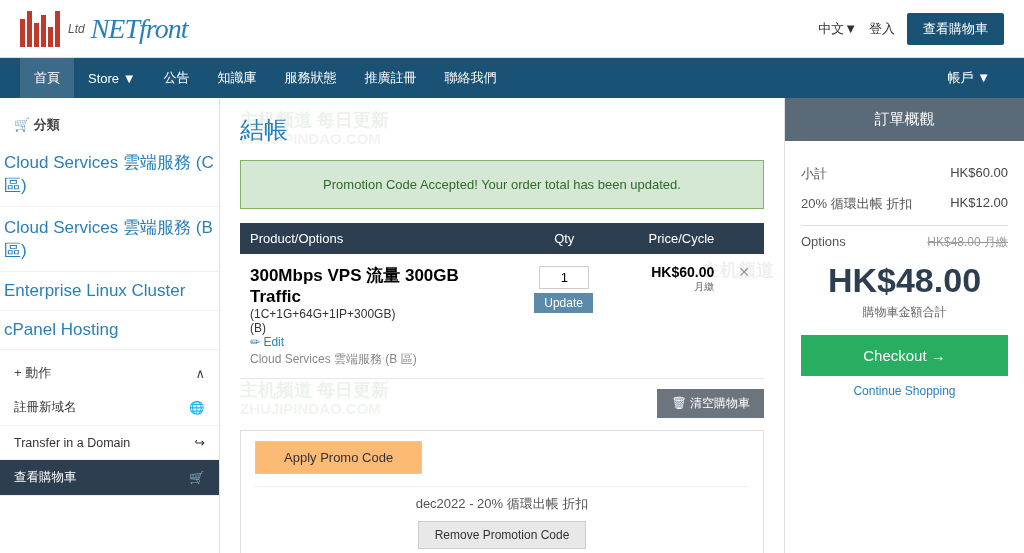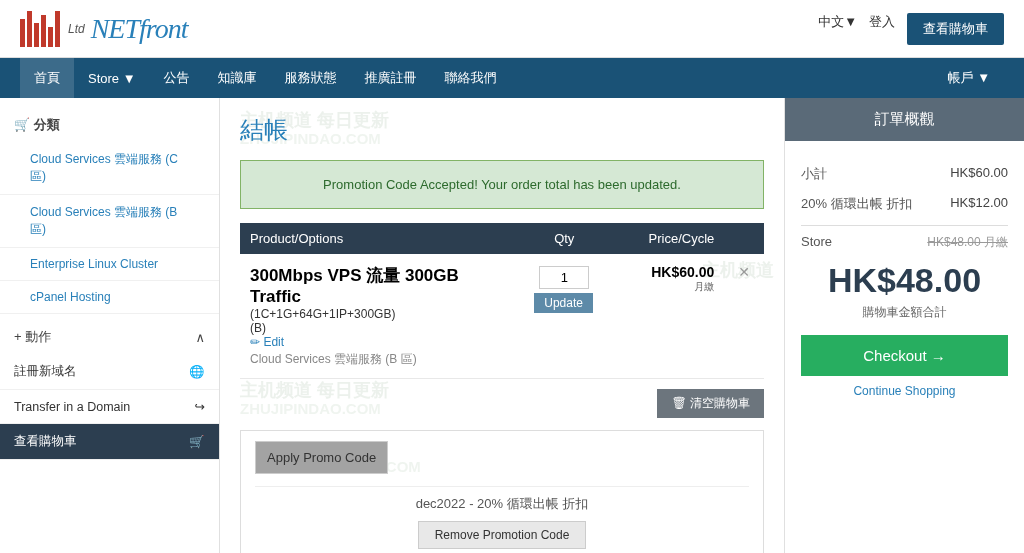--- a/index.html
+++ b/index.html
@@ -39,21 +39,21 @@
     .logo-netfront {
       font-size: 28px;
       font-style: italic;
       color: #1a1a2e;
       font-family: Georgia, serif;
       letter-spacing: -1px;
     }
     .logo-netfront span { color: #2980b9; }
     .header-right {
       display: flex;
-      align-items: flex-start;
+      align-items: center;
       gap: 12px;
     }
     .lang-btn {
       color: #333;
       cursor: pointer;
       font-size: 13px;
     }
     .login-btn {
       color: #333;
       cursor: pointer;
@@ -111,24 +111,24 @@
     .sidebar-category-header {
       padding: 8px 14px;
       font-weight: bold;
       color: #444;
       font-size: 13px;
       display: flex;
       align-items: center;
       gap: 6px;
     }
     .sidebar-item {
-      padding: 9px 30px;
+      padding: 9px 4px;
       color: #2980b9;
       cursor: pointer;
-      font-size: 12px;
+      font-size: 17px;
       border-bottom: 1px solid #f0f0f0;
     }
     .sidebar-actions-header {
       padding: 8px 14px;
       font-weight: normal;
       color: #444;
       font-size: 13px;
       display: flex;
       align-items: center;
       justify-content: space-between;
@@ -237,23 +237,23 @@
       font-size: 12px;
     }
 
     
     .promo-section {
       border: 1px solid #ddd;
       padding: 10px 14px;
       margin-bottom: 10px;
     }
     .promo-btn {
-      background: #a3a3a3;
+      background: #fdba74;
       border: 1px solid #ccc;
-      padding: 8px 11px;
+      padding: 8px 28px;
       cursor: pointer;
       font-size: 13px;
       color: #333;
     }
     .promo-applied {
       margin-top: 12px;
       padding: 8px 0 0 0;
       border-top: 1px solid #eee;
     }
     .promo-code-label {
@@ -484,21 +484,21 @@
     <div class="order-summary-body">
       <div class="summary-row">
         <span class="label">小計</span>
         <span>HK$60.00</span>
       </div>
       <div class="summary-row discount">
         <span class="label">20% 循環出帳 折扣</span>
         <span>HK$12.00</span>
       </div>
       <div class="summary-row total">
-        <span class="label">Store</span>
+        <span class="label">Options</span>
         <span style="text-decoration:line-through;color:#999;font-size:12px;">HK$48.00 月繳</span>
       </div>
       <div class="summary-total-big">HK$48.00</div>
       <div class="summary-total-sub">購物車金額合計</div>
       <button class="checkout-btn">Checkout →</button>
       <span class="continue-shopping">Continue Shopping</span>
     </div>
   </div>
 
 </div>

